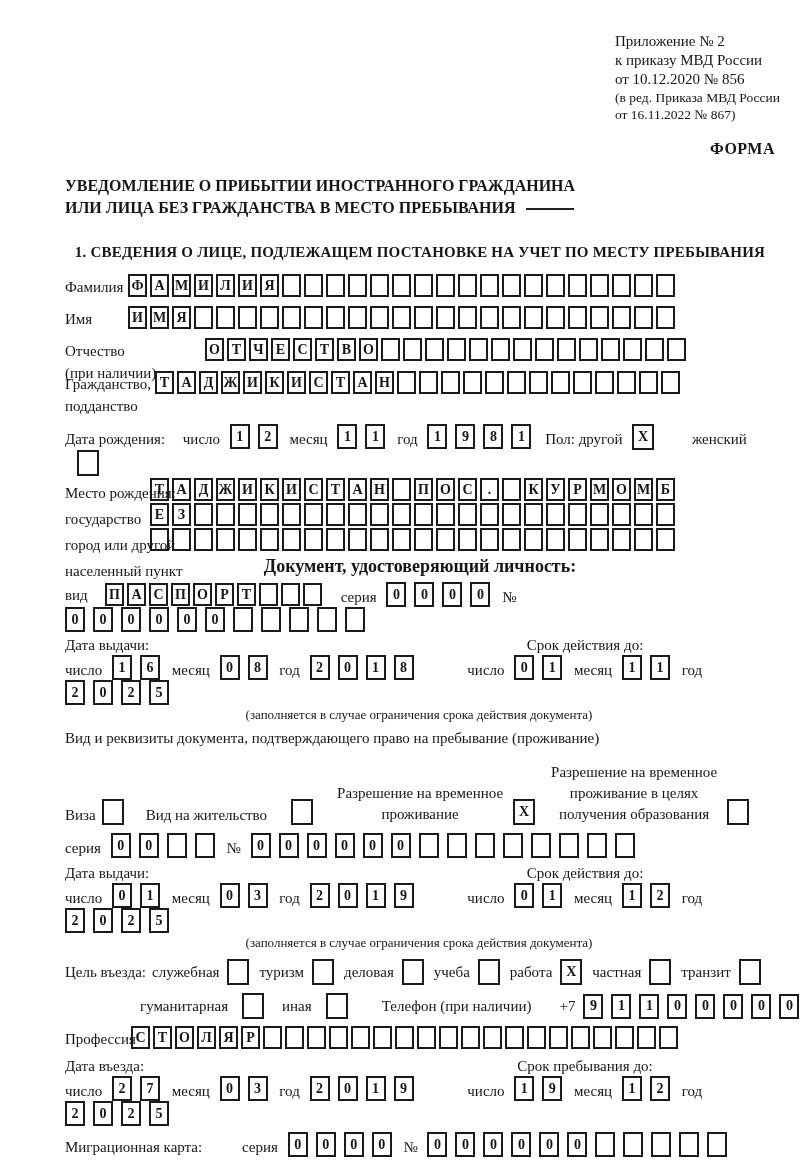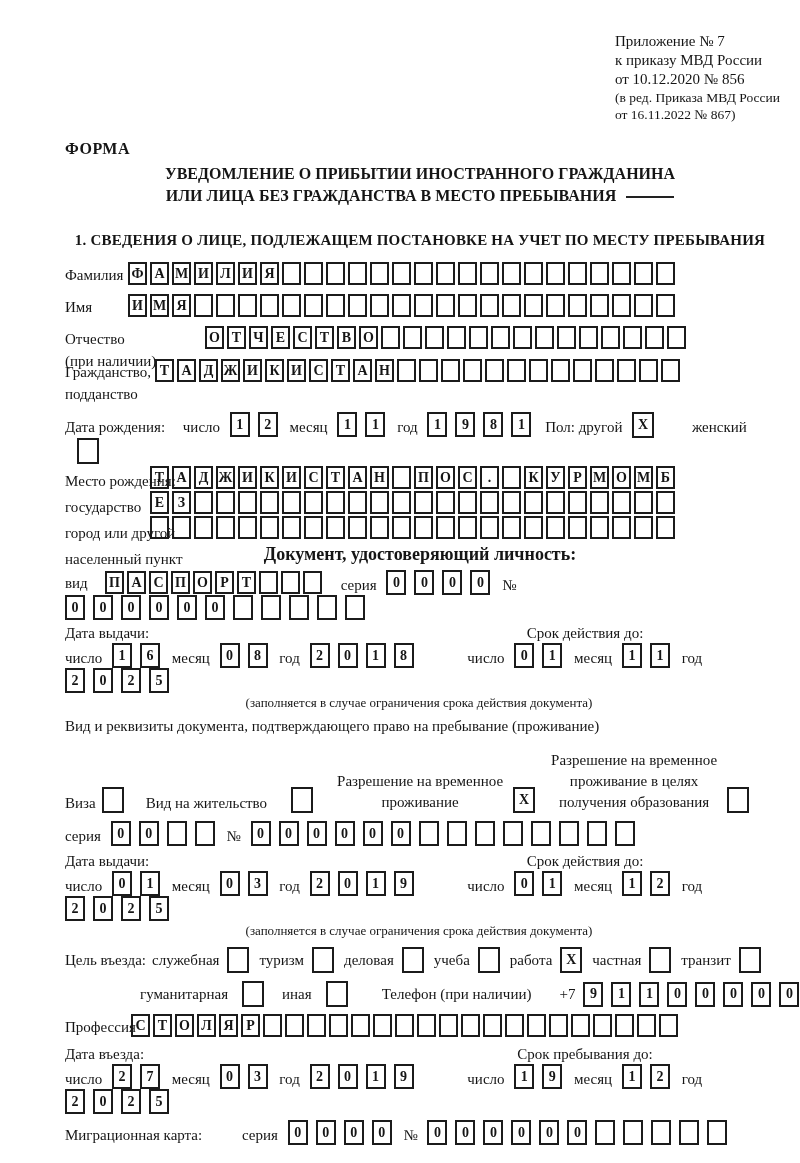--- a/index.html
+++ b/index.html
@@ -9,24 +9,24 @@
     color:#151515;
     font-family:"Liberation Serif","DejaVu Serif",serif;
     font-size:15px;line-height:1.25;
   }
   .page{position:relative;width:800px;height:1163px;padding:32px 25px 16px 65px;overflow:hidden;background:#fff}
 
   
   .hdr{margin-left:550px;white-space:nowrap}
   .hdr .h-line{display:block;font-size:15px;line-height:19px}
   .hdr .h-sub{display:block;font-size:13.5px;line-height:17px}
-  .forma{text-align:left;font-weight:bold;font-size:16px;margin-top:16px;letter-spacing:.5px}
+  .forma{text-align:right;font-weight:bold;font-size:16px;margin-top:16px;letter-spacing:.5px}
 
   
-  .title{ text-align:center;font-weight:bold;font-size:16px;line-height:22px;margin-top:4px}
+  .title{ text-align:left;font-weight:bold;font-size:16px;line-height:22px;margin-top:16px}
   .title .uline{display:inline-block;width:48px;border-bottom:2px solid #222;margin-left:10px;transform:translateY(-3px)}
   .sec-title{text-align:center;font-weight:bold;font-size:15px;margin-top:24px;letter-spacing:.2px}
 
   
   .rows{margin-top:12px}
   .row{position:relative;margin-top:5px;min-height:27px}
   .lbl{position:absolute;left:0;top:4px;white-space:nowrap}
   .lbl .l2{position:absolute;left:0;top:22px;white-space:nowrap}
   .lblblock{position:absolute;left:0;top:4px}
   .lblblock span{display:block;line-height:26px;white-space:nowrap}
@@ -66,21 +66,21 @@
   .purpose-row .opt-l{white-space:nowrap;margin-left:10px}
   .purpose-row .cb{margin-left:8px}
   .txt{white-space:nowrap}
 </style>
 </head>
 <body>
 
 <div class="page">
 
   <div class="hdr">
-    <span class="h-line">Приложение № 7</span>
+    <span class="h-line">Приложение № 2</span>
     <span class="h-line">к приказу МВД России</span>
     <span class="h-line">от 10.12.2020 № 856</span>
     <span class="h-sub">(в ред. Приказа МВД России</span>
     <span class="h-sub">от 16.11.2022 № 867)</span>
   </div>
   <div class="forma">ФОРМА</div>
 
   <div class="title">
     <span>УВЕДОМЛЕНИЕ О ПРИБЫТИИ ИНОСТРАННОГО ГРАЖДАНИНА</span><br>
     <span>ИЛИ ЛИЦА БЕЗ ГРАЖДАНСТВА В МЕСТО ПРЕБЫВАНИЯ</span><span class="uline"></span>

